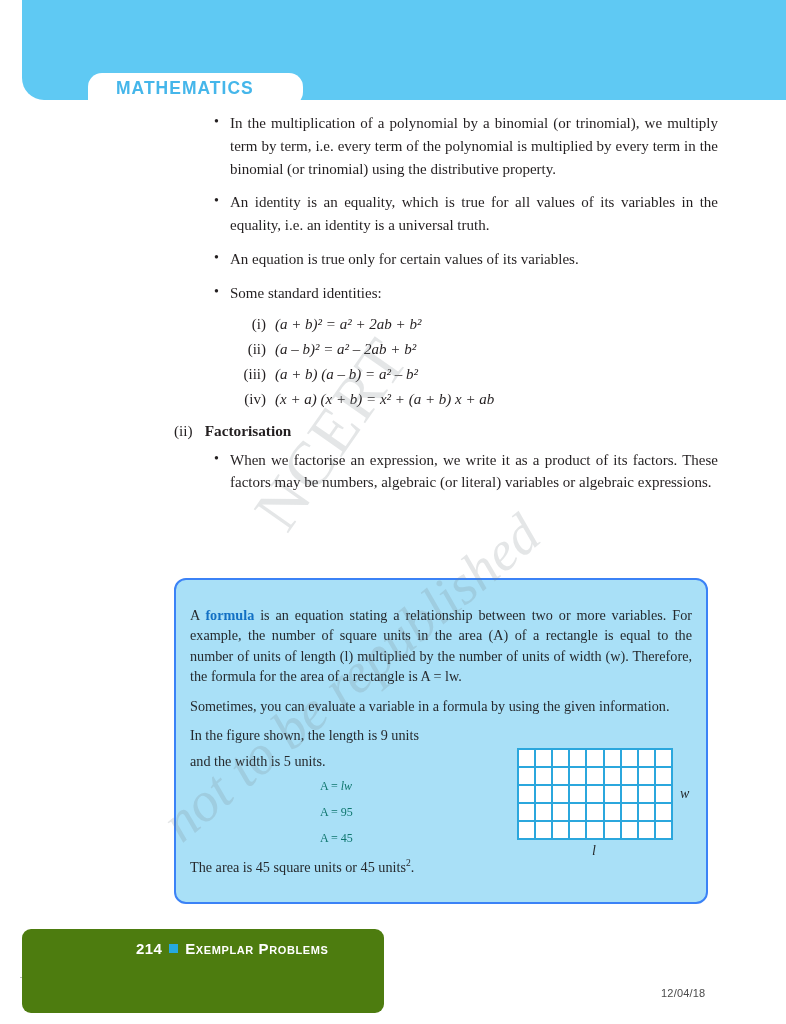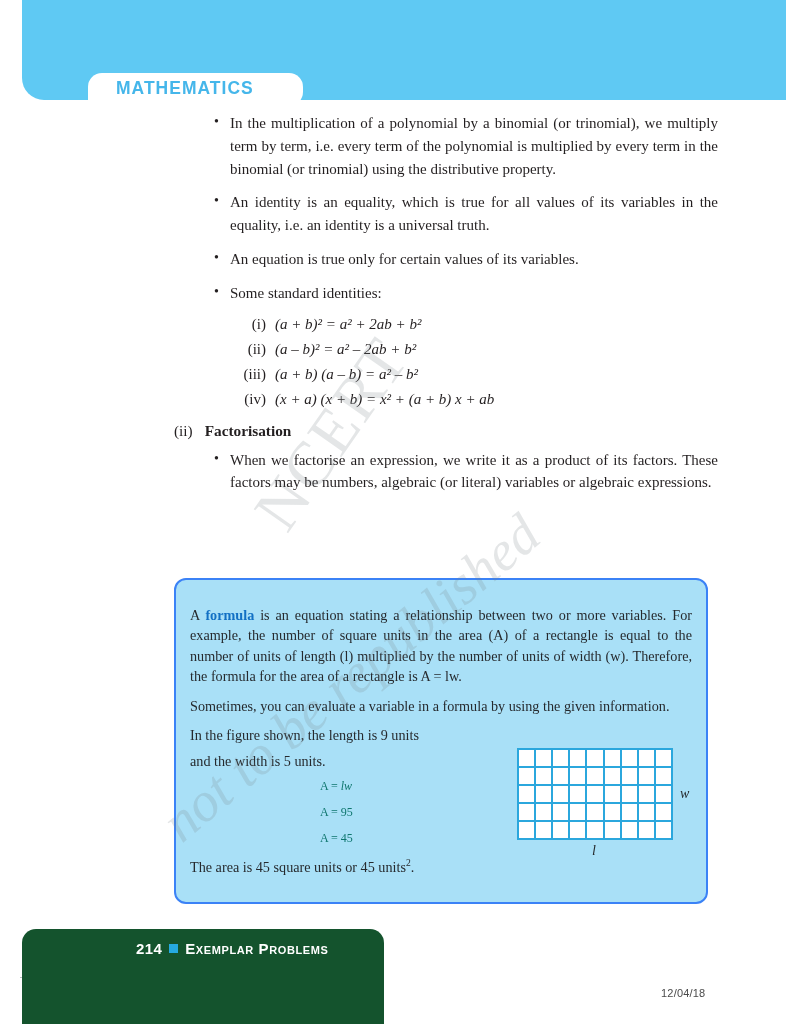--- a/index.html
+++ b/index.html
@@ -251,24 +251,25 @@
     font-size: 14px;
     color: #262a2e;
   }
 
   
   #page-footer {
     position: absolute;
     left: 22px;
     top: 929px;
     width: 362px;
-    height: 95px;
-    background: #14532d;
+    height: 84px;
+    background: #4d7c0f;
     border-top-left-radius: 14px;
     border-top-right-radius: 14px;
+    border-radius: 9px;
   }
   #footer-inner {
     position: absolute;
     left: 114px;
     top: 11px;
     display: flex;
     align-items: center;
     gap: 7px;
     white-space: nowrap;
   }

